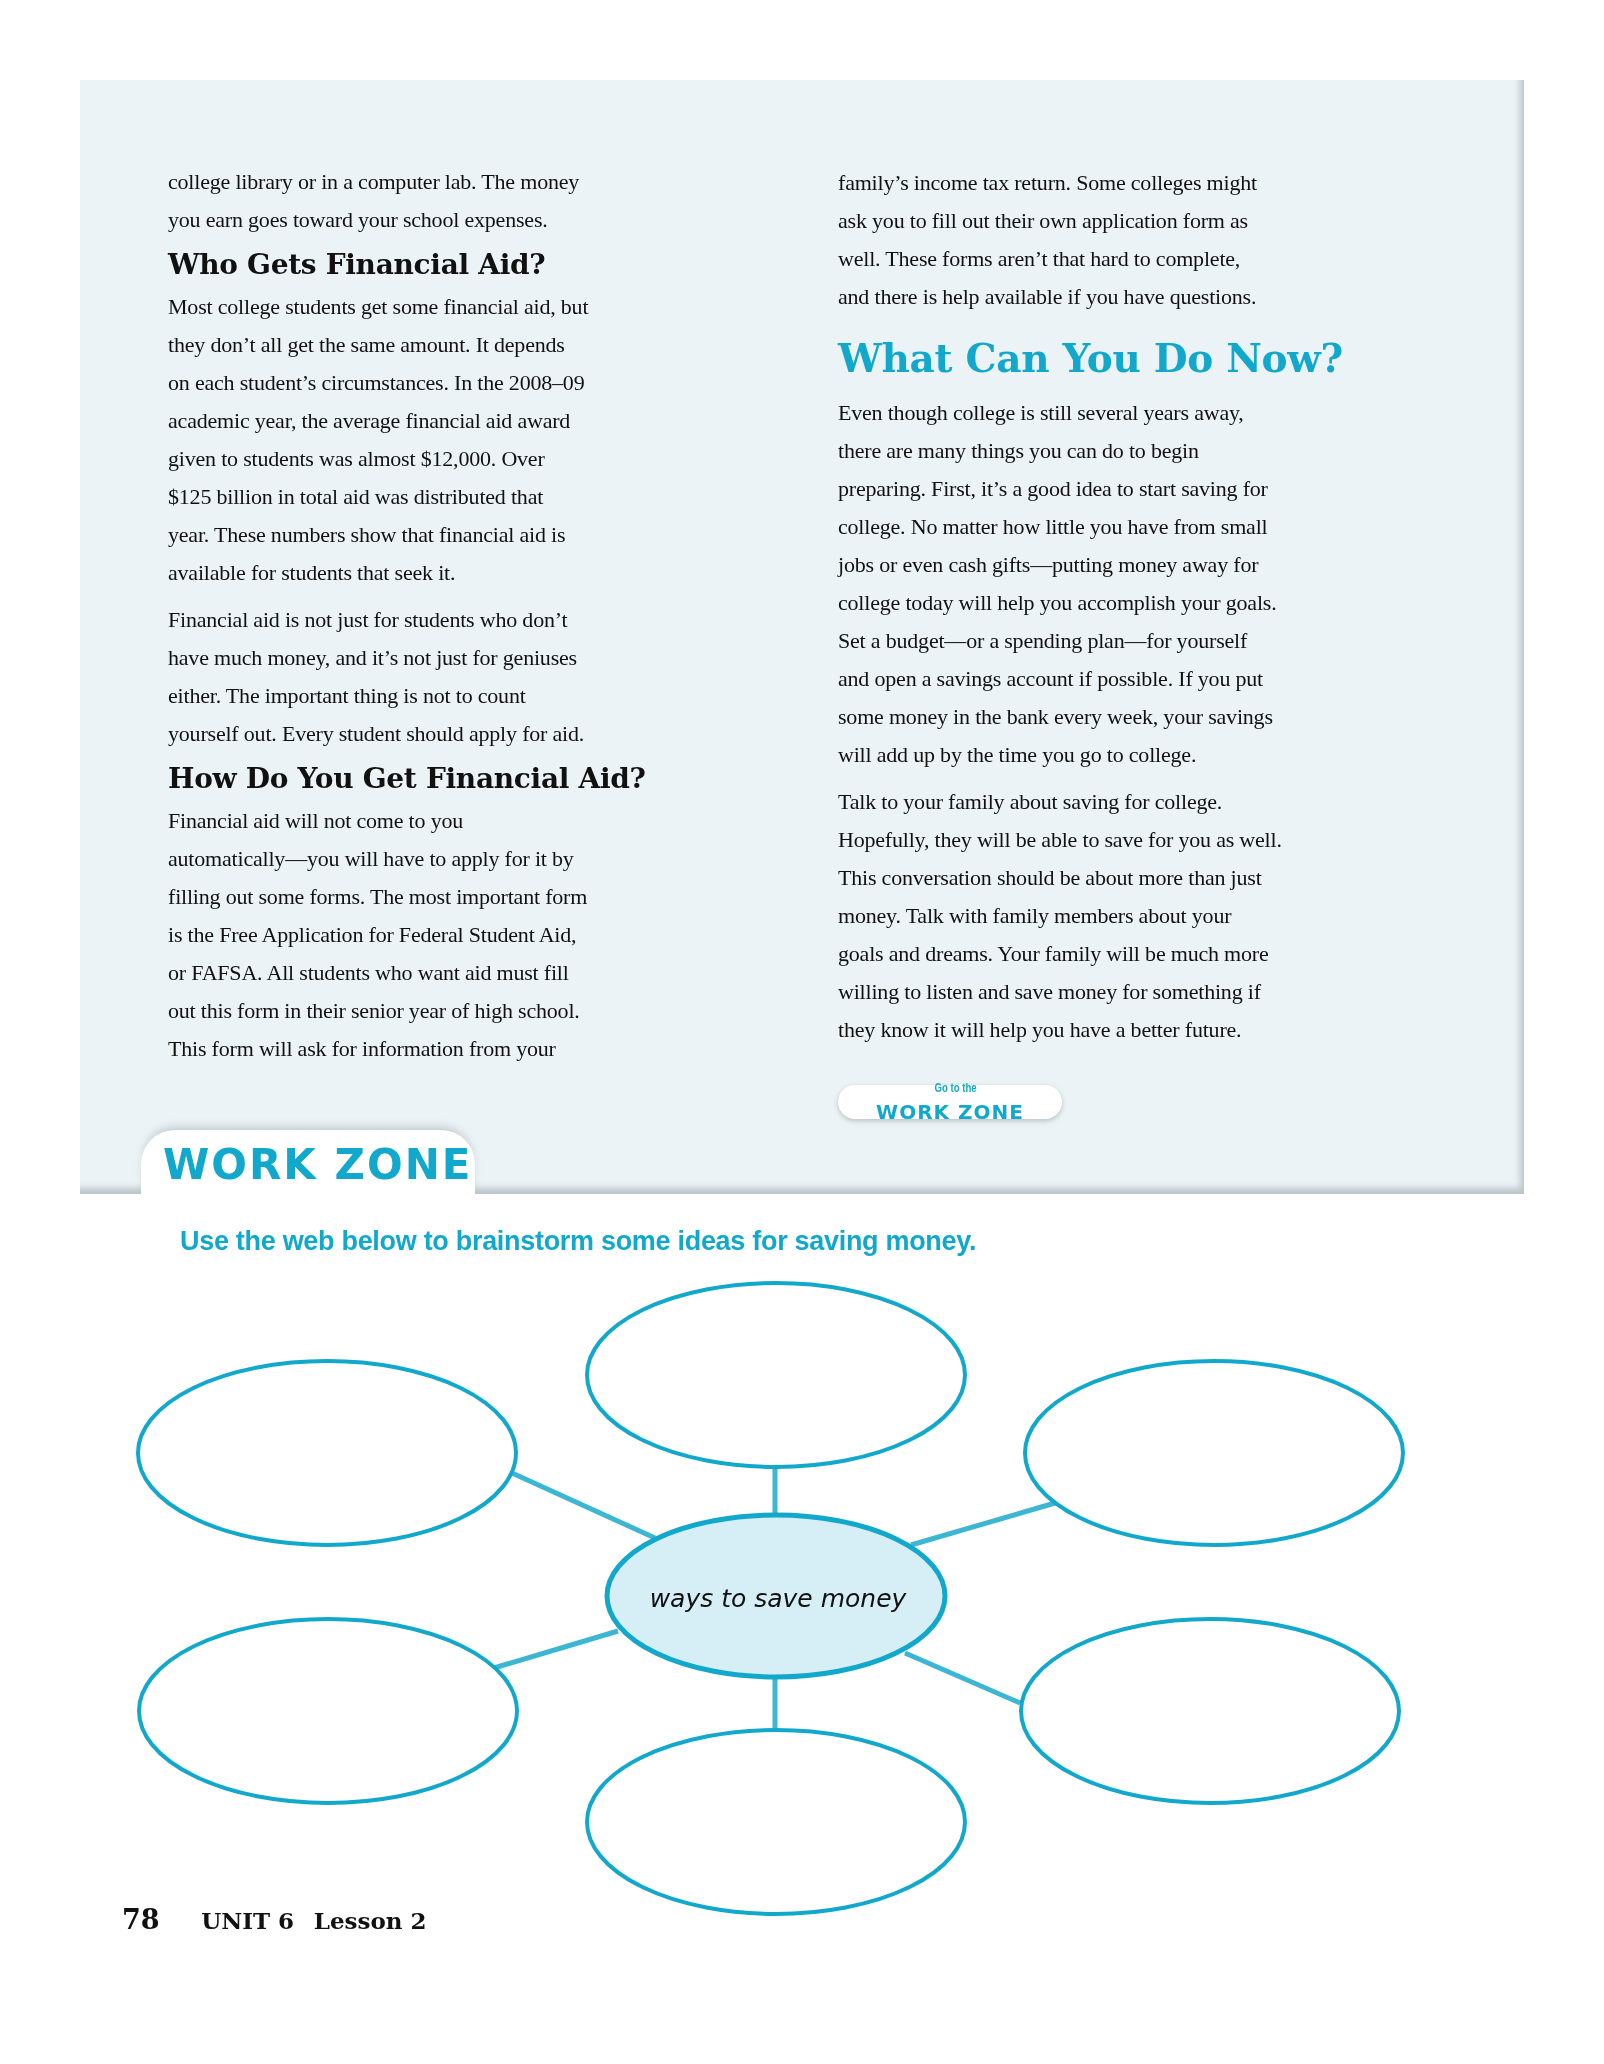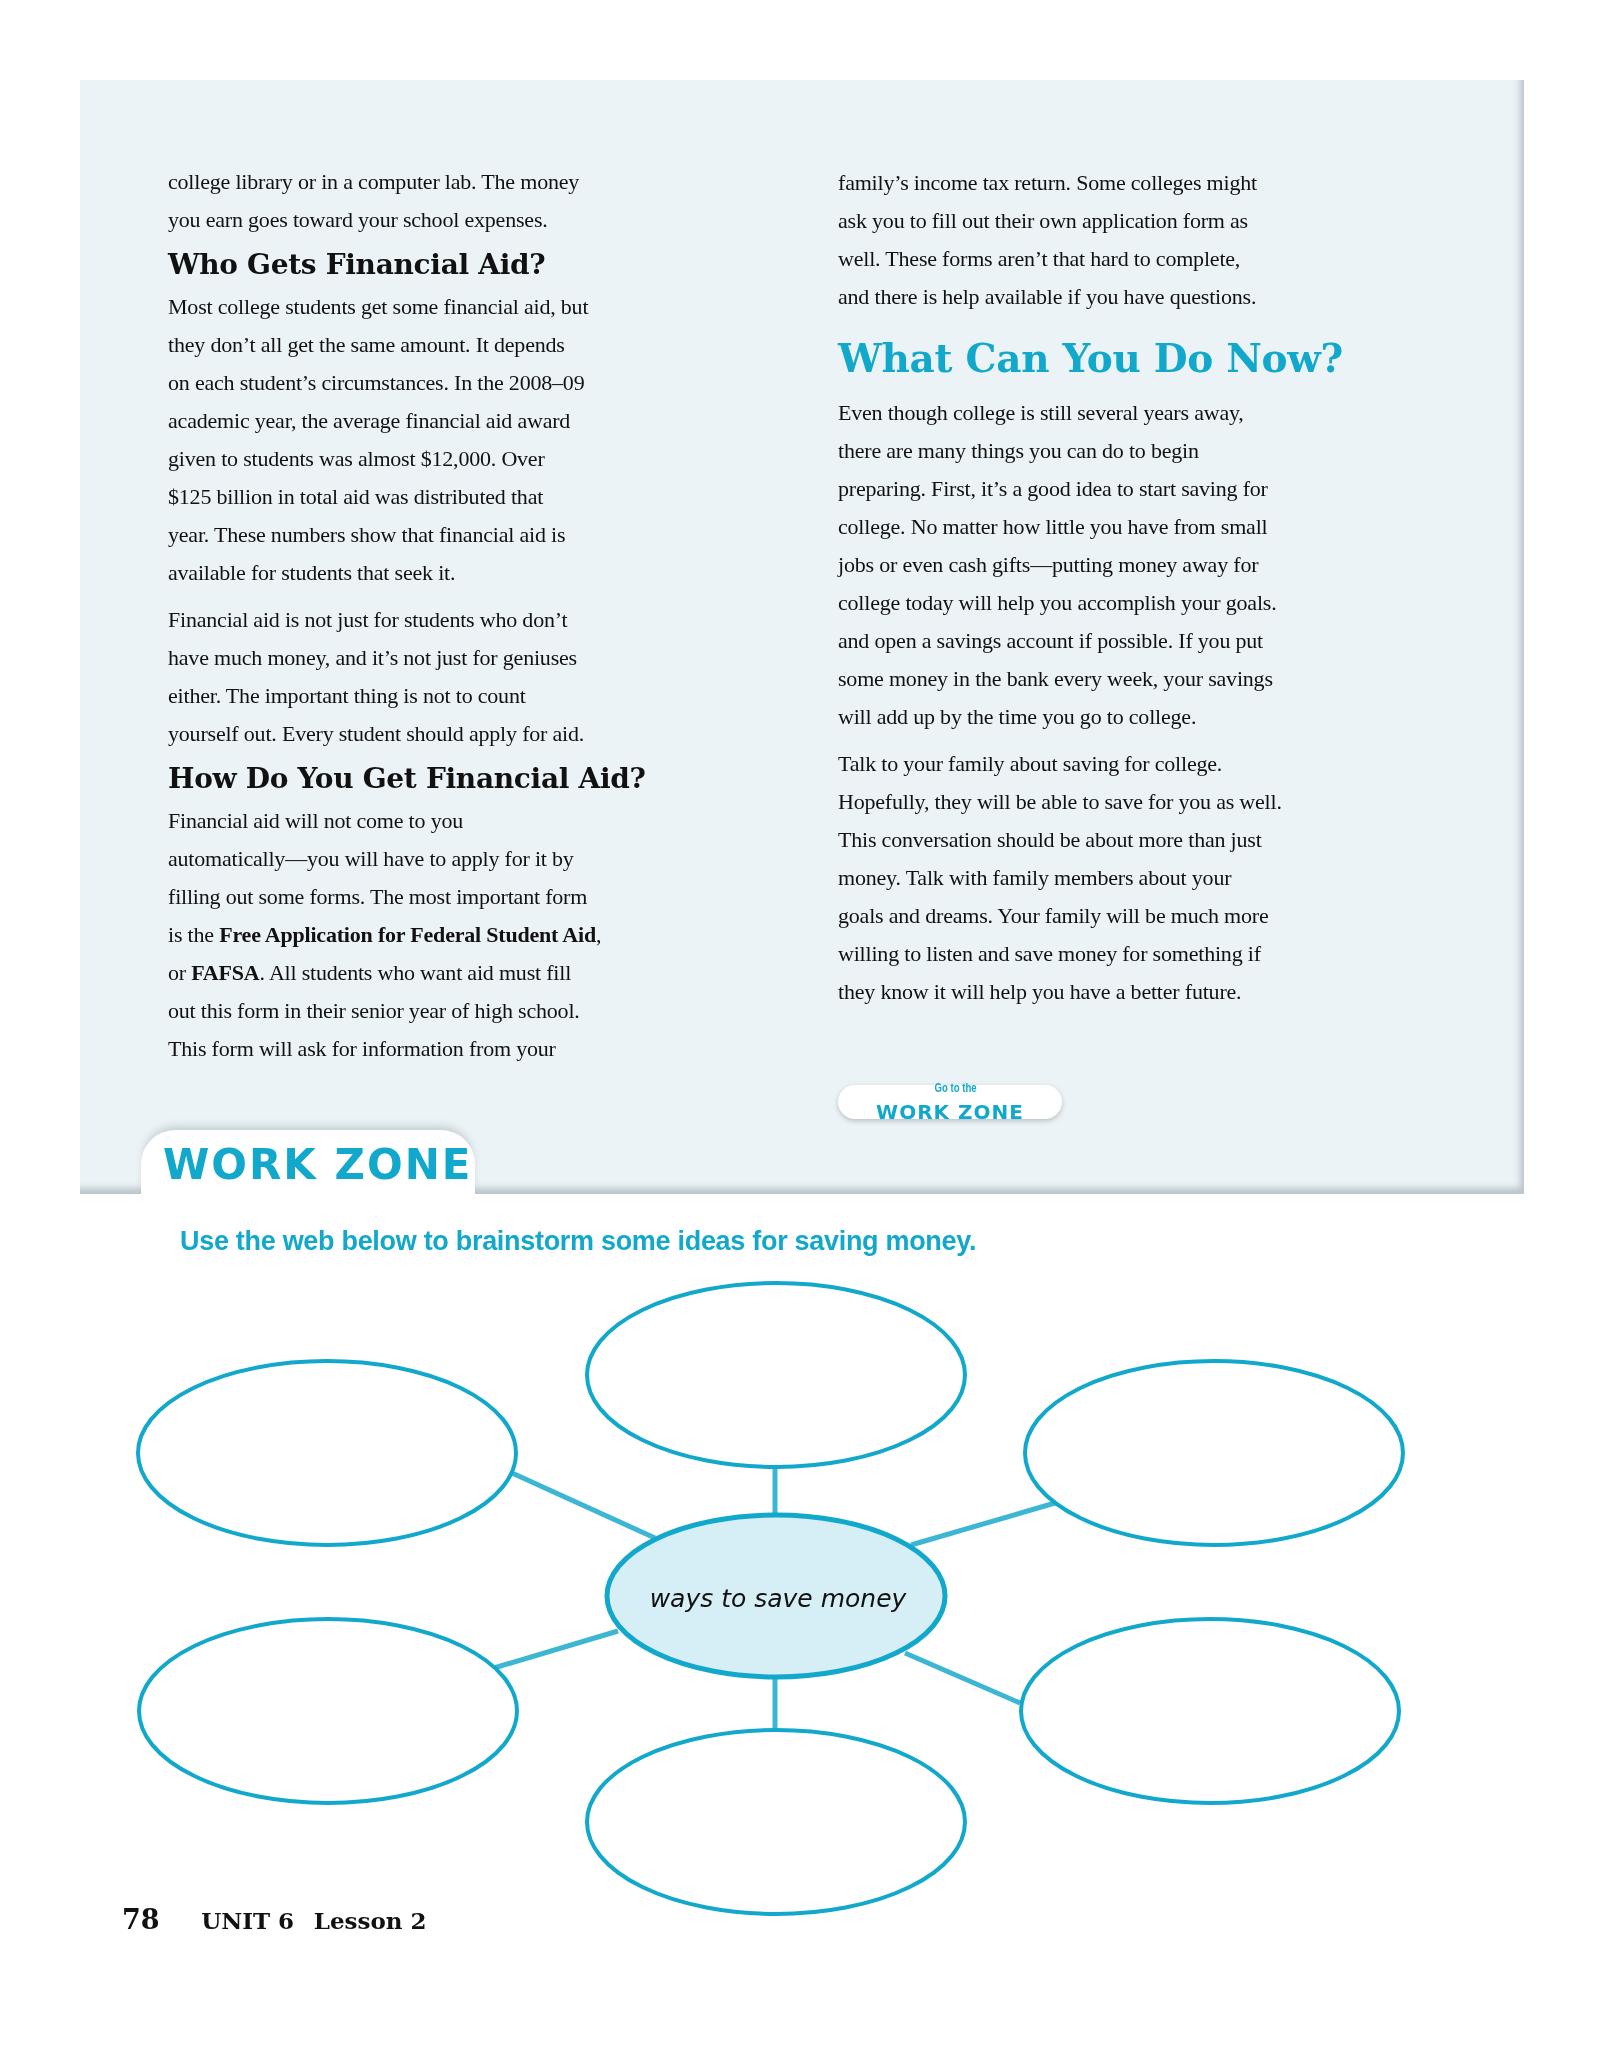--- a/index.html
+++ b/index.html
@@ -7,21 +7,21 @@
   .panel {
     position: absolute; left: 80px; top: 80px; width: 1444px; height: 1114px;
     background: #ebf3f6;
     box-shadow: inset -8px -10px 6px -4px rgba(150,160,165,0.55);
   }
   .col { position: absolute; font-family: "Liberation Serif", "DejaVu Serif", serif; color: #111; }
   .col-left { left: 168px; top: 163px; width: 620px; }
   .col-right { left: 838px; top: 164px; width: 620px; }
   .para { font-size: 22px; line-height: 38px; margin: 0 0 9px 0; letter-spacing: -0.2px; }
   .para .ln { display: block; white-space: nowrap; }
-  .para b { font-weight: bold; }
+  .para b { font-weight: normal; }
   .h-black { font-family: "DejaVu Serif", serif; font-weight: bold; font-size: 28px; line-height: 34px; margin: 4px 0 6px 0; color: #111; letter-spacing: -0.3px; }
   .h-cyan { font-family: "DejaVu Serif", serif; font-weight: bold; font-size: 39px; line-height: 40px; margin: 22px 0 16px 0; color: #12a8cc; letter-spacing: -0.3px; }
   .wz-button {
     position: absolute; left: 838px; top: 1085px; width: 224px; height: 34px;
     background: #ffffff; border-radius: 17px;
     box-shadow: 0 2px 5px rgba(120,130,135,0.45);
     display: flex; align-items: center; justify-content: center; gap: 5px;
     cursor: pointer;
     flex-direction: column;
   }
@@ -95,20 +95,21 @@
     <span class="ln">and there is help available if you have questions.</span>
   </p>
   <div class="h-cyan">What Can You Do Now?</div>
   <p class="para">
     <span class="ln">Even though college is still several years away,</span>
     <span class="ln">there are many things you can do to begin</span>
     <span class="ln">preparing. First, it’s a good idea to start saving for</span>
     <span class="ln">college. No matter how little you have from small</span>
     <span class="ln">jobs or even cash gifts—putting money away for</span>
     <span class="ln">college today will help you accomplish your goals.</span>
+    <span class="ln">Set a budget—or a spending plan—for yourself</span>
     <span class="ln">and open a savings account if possible. If you put</span>
     <span class="ln">some money in the bank every week, your savings</span>
     <span class="ln">will add up by the time you go to college.</span>
   </p>
   <p class="para">
     <span class="ln">Talk to your family about saving for college.</span>
     <span class="ln">Hopefully, they will be able to save for you as well.</span>
     <span class="ln">This conversation should be about more than just</span>
     <span class="ln">money. Talk with family members about your</span>
     <span class="ln">goals and dreams. Your family will be much more</span>

